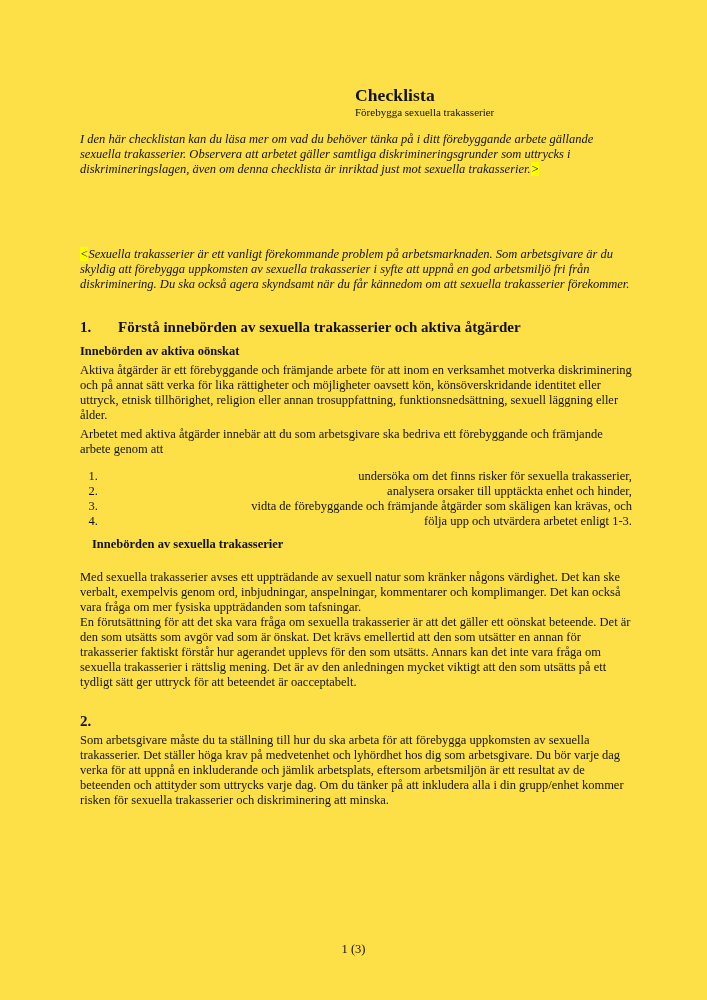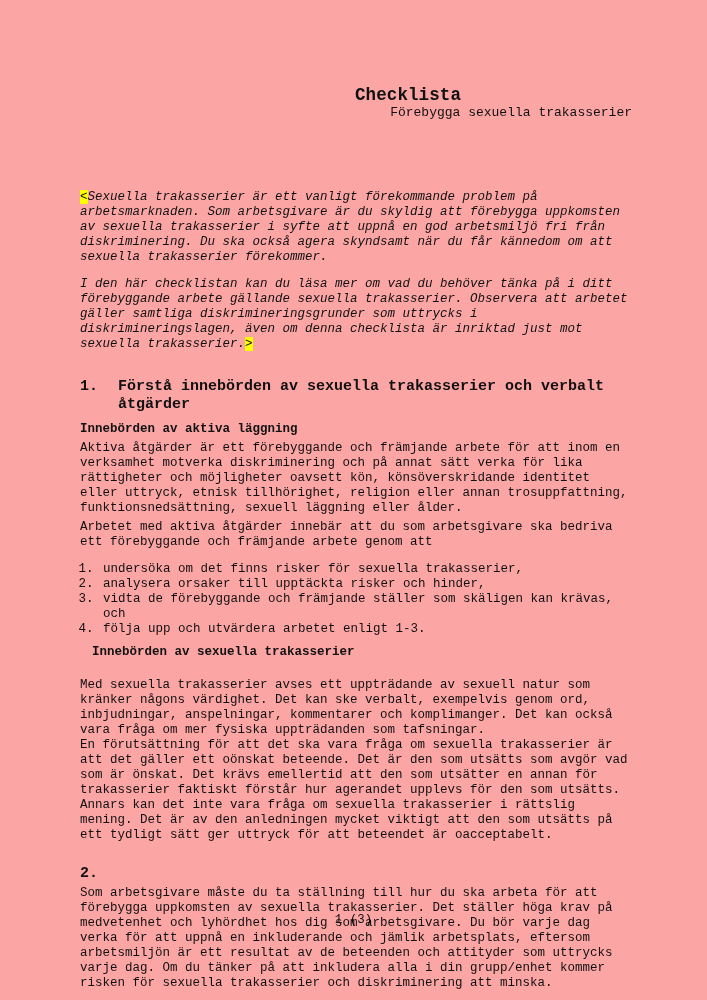--- a/index.html
+++ b/index.html
@@ -5,23 +5,23 @@
 <style>
   html, body {
     margin: 0;
     padding: 0;
     background: #ffffff;
   }
   .page {
     position: relative;
     width: 707px;
     height: 1000px;
-    background: #fca5a5;
+    background: #fde047;
     color: #111111;
-    font-family: Liberation Mono, monospace;
+    font-family: Liberation Serif, serif;
     font-size: 12.5px;
     line-height: 15px;
     overflow: hidden;
   }
   .content {
     position: absolute;
     top: 0;
     left: 80px;
     width: 552px;
   }
@@ -29,23 +29,22 @@
     margin: 85px 0 0 275px;
   }
   .doc-title {
     margin: 0;
     font-size: 17.5px;
     line-height: 20px;
     font-weight: bold;
     letter-spacing: 0.1px;
   }
   .doc-subtitle {
-    font-size: 13px;
+    font-size: 11px;
     line-height: 15px;
-    text-align: right;
   }
   p { margin: 0; }
   .italic { font-style: italic; }
   .hl {
     background: #ffff00;
     color: inherit;
   }
   .intro-p1 { margin-top: 70px; }
   .intro-p2 { margin-top: 12px; }
   .sec-heading {
@@ -74,61 +73,62 @@
   .p-s2-1 { margin-top: 3px; }
   .p-s2-2 { margin-top: 15px; }
   ol.numbered {
     margin: 12px 0 0 0;
     padding-left: 21px;
     list-style: decimal outside;
   }
   ol.numbered li {
     padding-left: 2px;
     line-height: 15px;
+    text-align: right;
   }
   .page-footer {
     position: absolute;
-    top: 913px;
+    top: 942px;
     left: 0;
     width: 707px;
     text-align: center;
     font-size: 12.5px;
     line-height: 15px;
   }
 </style>
 </head>
 <body>
 
 <div class="page">
   <div class="content">
 
     <div class="title-block">
       <h1 class="doc-title">Checklista</h1>
       <div class="doc-subtitle">Förebygga sexuella trakasserier</div>
     </div>
 
+    <p class="italic intro-p2"><span>I den här checklistan kan du läsa mer om vad du behöver tänka på i ditt förebyggande arbete gällande sexuella trakasserier. Observera att arbetet gäller samtliga diskrimineringsgrunder som uttrycks i diskrimineringslagen, även om denna checklista är inriktad just mot sexuella trakasserier.</span><span class="hl">&gt;</span></p>
+
     <p class="italic intro-p1"><span class="hl">&lt;</span><span>Sexuella trakasserier är ett vanligt förekommande problem på arbetsmarknaden. Som arbetsgivare är du skyldig att förebygga uppkomsten av sexuella trakasserier i syfte att uppnå en god arbetsmiljö fri från diskriminering. Du ska också agera skyndsamt när du får kännedom om att sexuella trakasserier förekommer.</span></p>
-
-    <p class="italic intro-p2"><span>I den här checklistan kan du läsa mer om vad du behöver tänka på i ditt förebyggande arbete gällande sexuella trakasserier. Observera att arbetet gäller samtliga diskrimineringsgrunder som uttrycks i diskrimineringslagen, även om denna checklista är inriktad just mot sexuella trakasserier.</span><span class="hl">&gt;</span></p>
 
     <div class="sec-heading sec1-heading">
       <span class="h-num">1.</span>
-      <span class="h-text">Förstå innebörden av sexuella trakasserier och verbalt åtgärder</span>
+      <span class="h-text">Förstå innebörden av sexuella trakasserier och aktiva åtgärder</span>
     </div>
 
-    <div class="bold-sub sub1-heading">Innebörden av aktiva läggning</div>
+    <div class="bold-sub sub1-heading">Innebörden av aktiva oönskat</div>
 
     <p class="p-sub1-1">Aktiva åtgärder är ett förebyggande och främjande arbete för att inom en verksamhet motverka diskriminering och på annat sätt verka för lika rättigheter och möjligheter oavsett kön, könsöverskridande identitet eller uttryck, etnisk tillhörighet, religion eller annan trosuppfattning, funktionsnedsättning, sexuell läggning eller ålder.</p>
 
     <p class="p-sub1-2">Arbetet med aktiva åtgärder innebär att du som arbetsgivare ska bedriva ett förebyggande och främjande arbete genom att</p>
 
     <ol class="numbered">
       <li>undersöka om det finns risker för sexuella trakasserier,</li>
-      <li>analysera orsaker till upptäckta risker och hinder,</li>
-      <li>vidta de förebyggande och främjande ställer som skäligen kan krävas, och</li>
+      <li>analysera orsaker till upptäckta enhet och hinder,</li>
+      <li>vidta de förebyggande och främjande åtgärder som skäligen kan krävas, och</li>
       <li>följa upp och utvärdera arbetet enligt 1-3.</li>
     </ol>
 
     <div class="bold-sub sub2-heading">Innebörden av sexuella trakasserier</div>
 
     <p class="p-sub2-1">Med sexuella trakasserier avses ett uppträdande av sexuell natur som kränker någons värdighet. Det kan ske verbalt, exempelvis genom ord, inbjudningar, anspelningar, kommentarer och komplimanger. Det kan också vara fråga om mer fysiska uppträdanden som tafsningar.</p>
 
     <p class="p-sub2-2">En förutsättning för att det ska vara fråga om sexuella trakasserier är att det gäller ett oönskat beteende. Det är den som utsätts som avgör vad som är önskat. Det krävs emellertid att den som utsätter en annan för trakasserier faktiskt förstår hur agerandet upplevs för den som utsätts. Annars kan det inte vara fråga om sexuella trakasserier i rättslig mening. Det är av den anledningen mycket viktigt att den som utsätts på ett tydligt sätt ger uttryck för att beteendet är oacceptabelt.</p>
 
     <div class="sec-heading sec2-heading">

